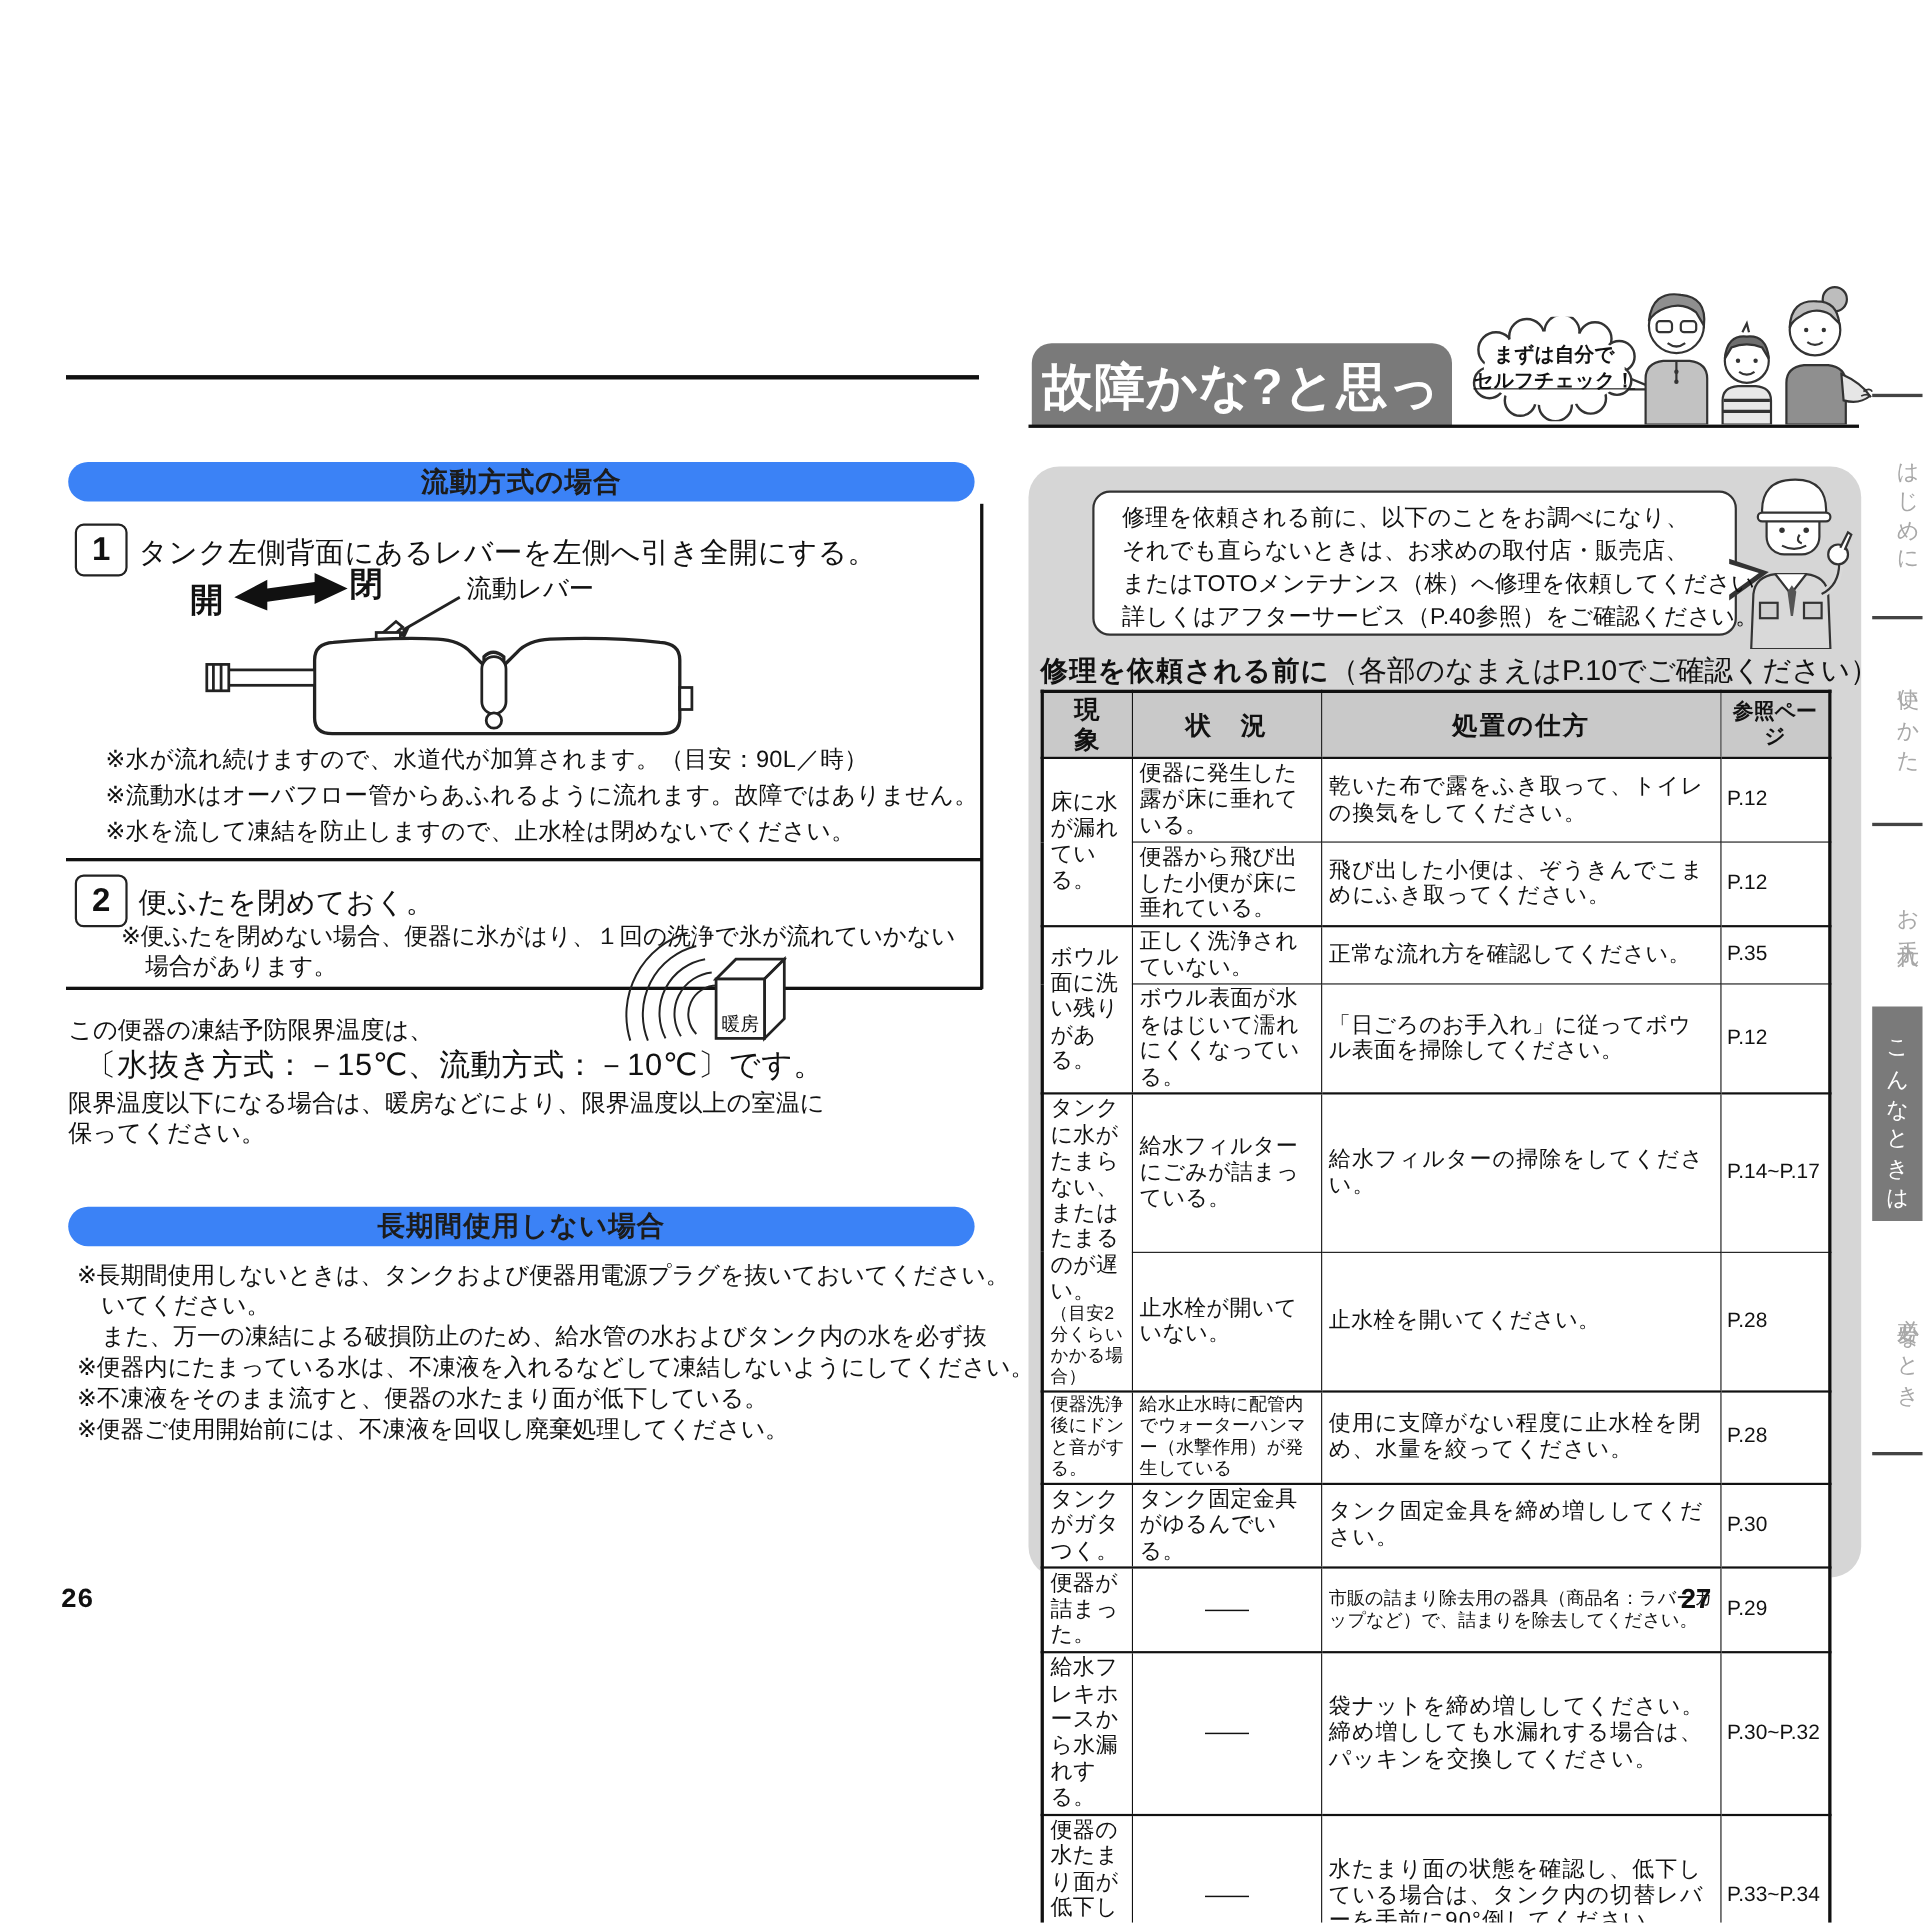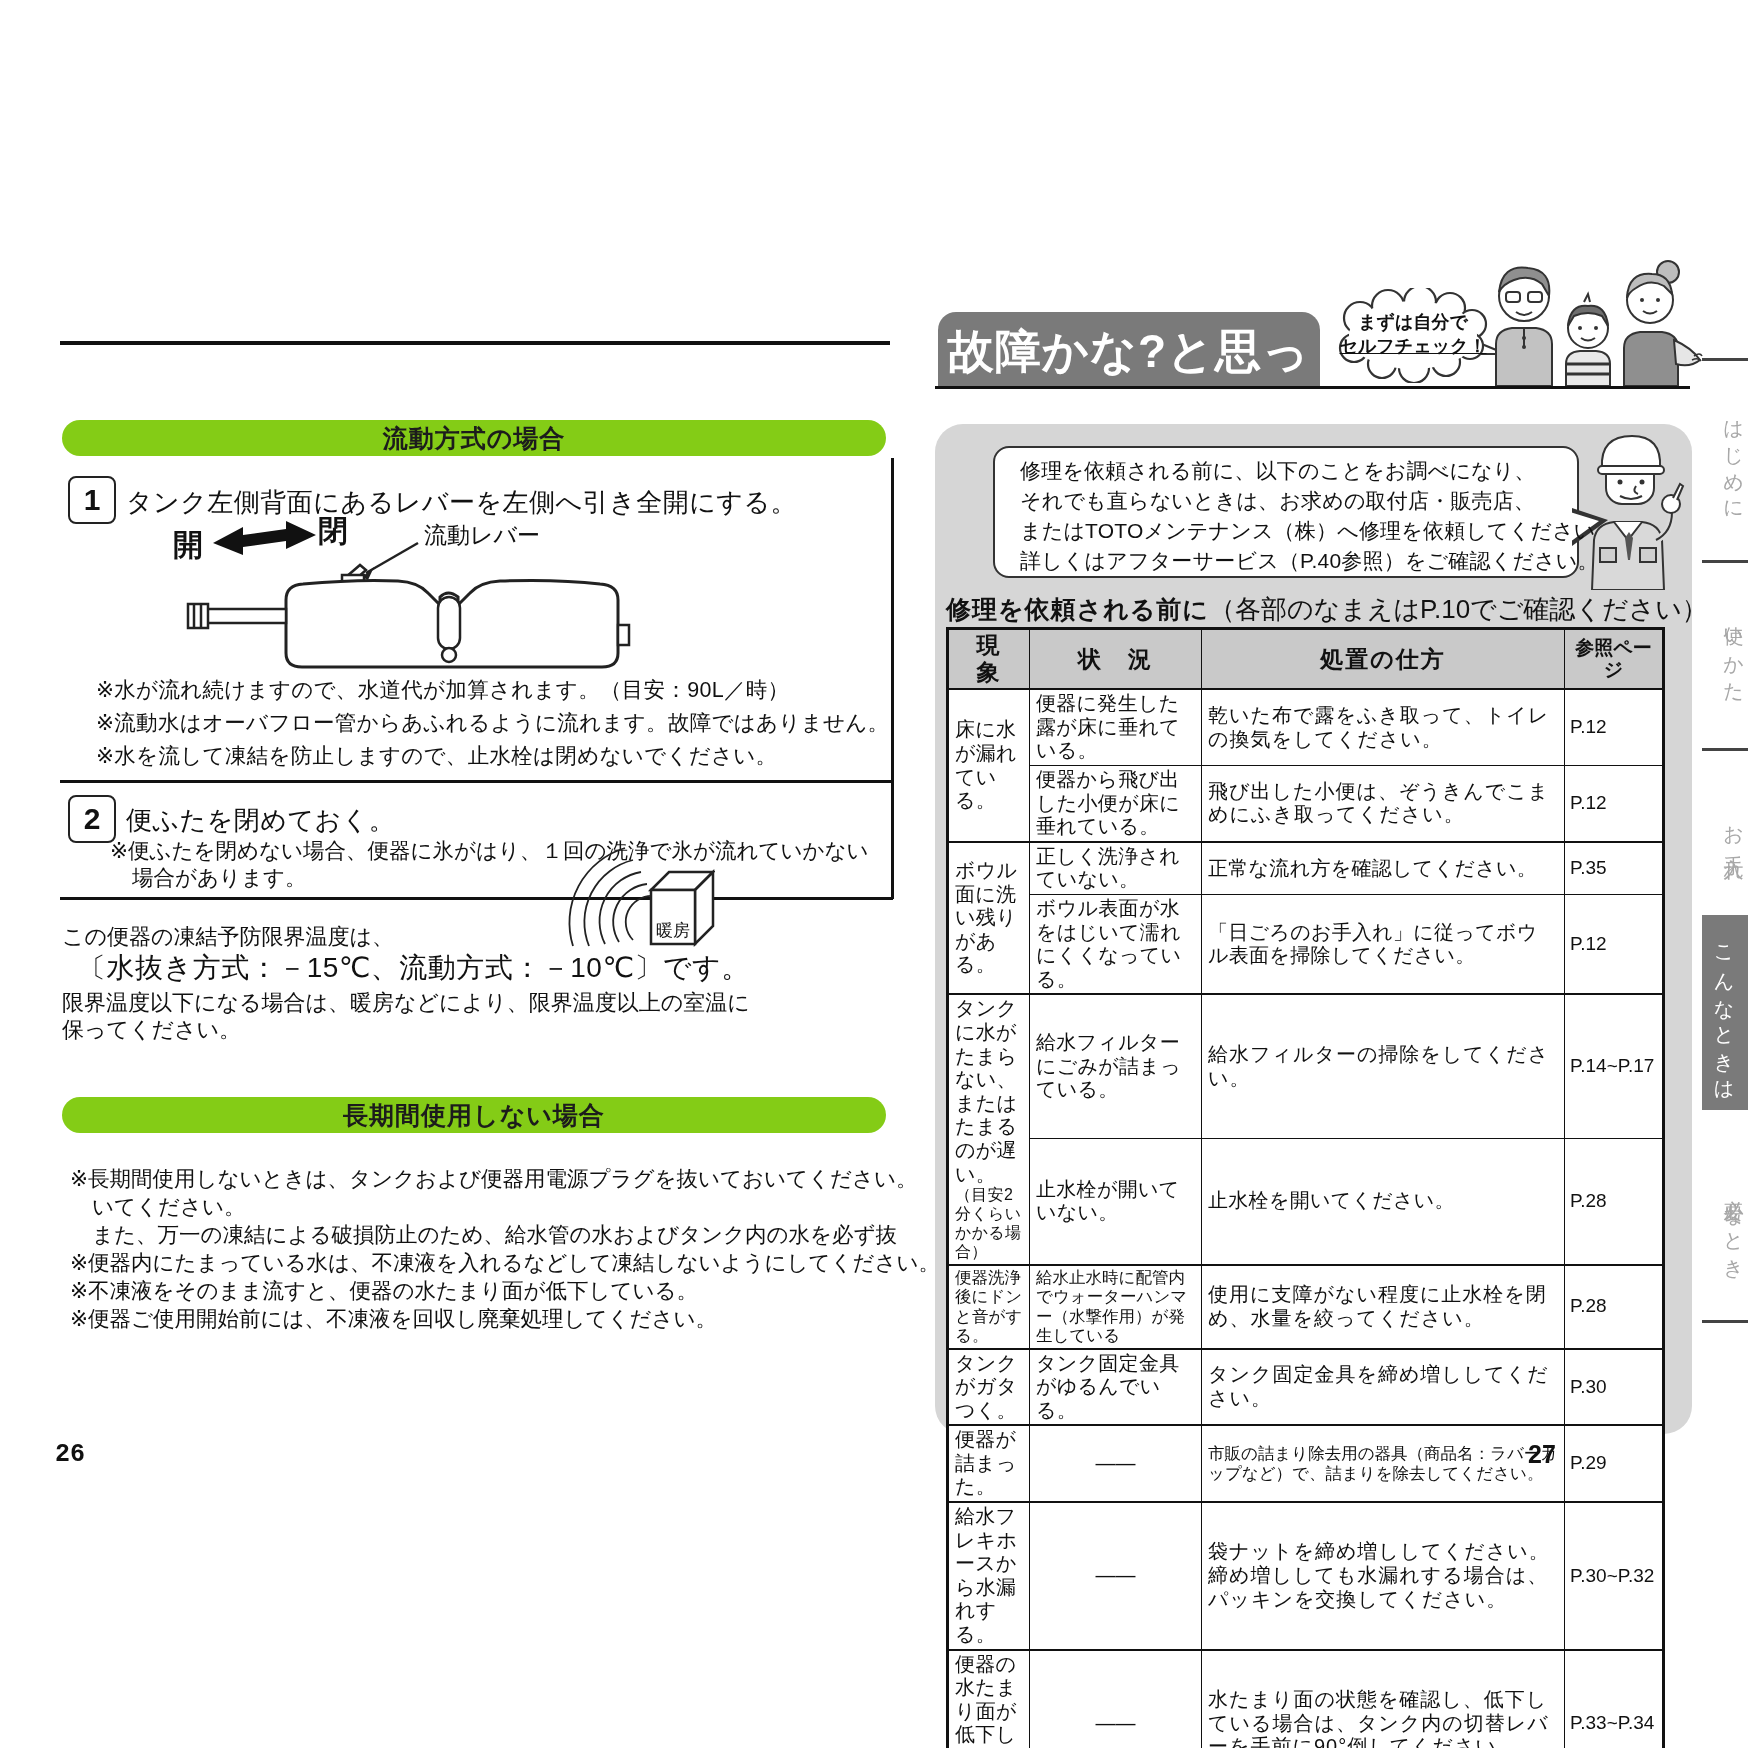--- a/index.html
+++ b/index.html
@@ -2,21 +2,21 @@
 <html><head>
 <meta charset="utf-8">
 <style>
   html,body{margin:0;padding:0;background:#fff;}
   .sheet{position:relative;width:1748px;height:1748px;background:#ffffff;overflow:hidden;
          font-family:"Liberation Sans","DejaVu Sans",sans-serif;color:#111;}
   .abs{position:absolute;}
   .rule{position:absolute;background:#111;}
   
   .secbar{position:absolute;left:62px;width:824px;height:36px;border-radius:18px;
-          background:#84cc16;text-align:center;font-size:25px;font-weight:bold;
+          background:#3b82f6;text-align:center;font-size:25px;font-weight:bold;
           line-height:36px;color:#1c1c1c;letter-spacing:1px;}
   .stepbox{position:absolute;width:44px;height:44px;border:2.5px solid #222;border-radius:8px;
            font-size:30px;font-weight:bold;text-align:center;line-height:44px;background:#fff;}
   .steptext{position:absolute;font-size:26px;letter-spacing:.5px;}
   .note{position:absolute;font-size:21.5px;line-height:33px;letter-spacing:.3px;}
   .note2{position:absolute;font-size:21.5px;line-height:27px;}
   .freeze1{position:absolute;font-size:22px;}
   .freeze2{position:absolute;font-size:28px;letter-spacing:.5px;}
   .longnotes{position:absolute;font-size:21.5px;line-height:28px;}
   .longnotes div.ind{padding-left:22px;}
@@ -128,21 +128,21 @@
       <g stroke="#222" stroke-width="2.5" fill="#fff">
         <polygon points="96,52 114,34 158,34 140,52"></polygon>
         <polygon points="140,52 158,34 158,88 140,106"></polygon>
         <rect x="96" y="52" width="44" height="54"></rect>
       </g>
       <text x="101" y="98" font-size="17" fill="#111">暖房</text>
     </svg>
   </div>
 
   <div class="secbar" style="top:1097px;">長期間使用しない場合</div>
-  <div class="longnotes" style="left:70px;top:1145px;margin-top:20px;">
+  <div class="longnotes" style="left:70px;top:1145px;">
     <div>※長期間使用しないときは、タンクおよび便器用電源プラグを抜いておいてください。</div>
     <div class="ind">いてください。</div>
     <div class="ind">また、万一の凍結による破損防止のため、給水管の水およびタンク内の水を必ず抜</div>
     <div>※便器内にたまっている水は、不凍液を入れるなどして凍結しないようにしてください。</div>
     <div>※不凍液をそのまま流すと、便器の水たまり面が低下している。</div>
     <div>※便器ご使用開始前には、不凍液を回収し廃棄処理してください。</div>
   </div>
 
   <div class="pagenum" style="left:55px;top:1440px;font-family:Liberation Mono, monospace;">26</div>
 

